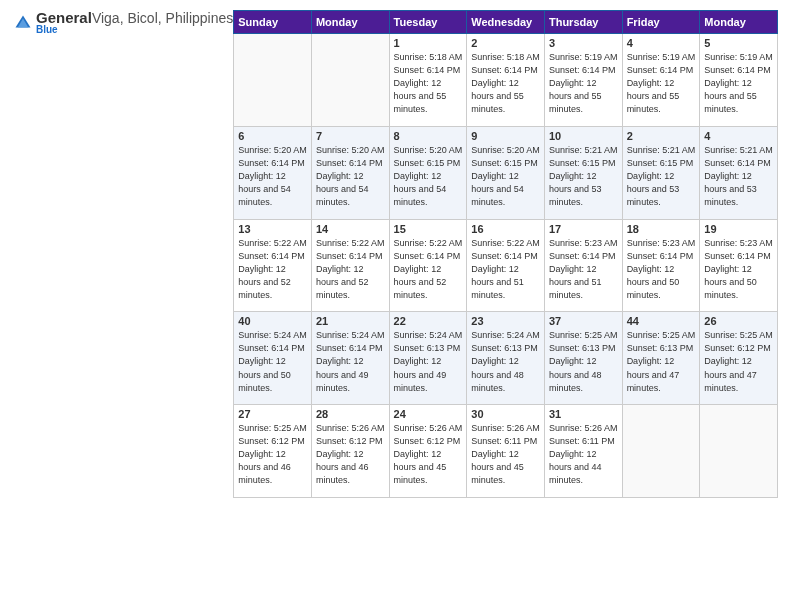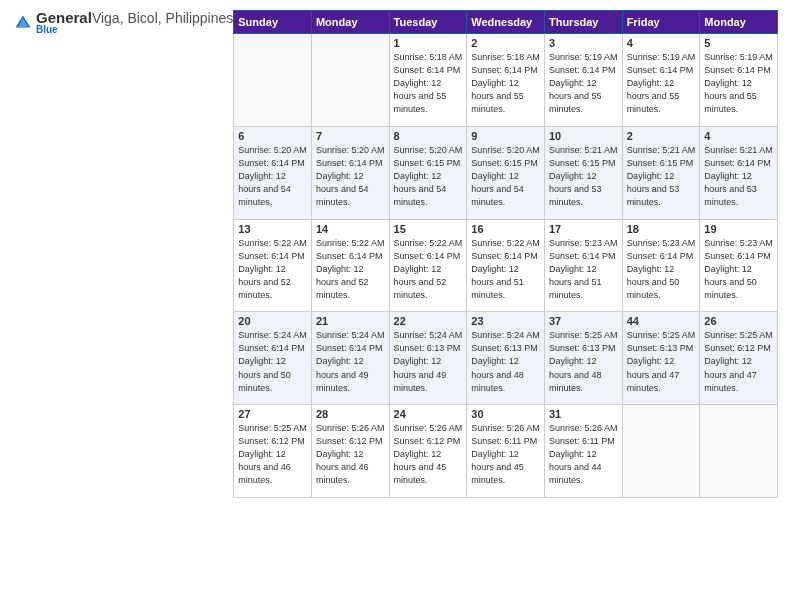--- a/index.html
+++ b/index.html
@@ -253,21 +253,21 @@
           </td>
           <td>
             <span class="day-number">19</span>
             <div class="day-info" style="white-space: pre-line;">Sunrise: 5:23 AM
 Sunset: 6:14 PM
 Daylight: 12 hours and 50 minutes.</div>
           </td>
         </tr>
         <tr class="row-shaded">
           <td>
-            <span class="day-number">20</span>
+            <span class="day-number">40</span>
             <div class="day-info" style="white-space: pre-line;">Sunrise: 5:24 AM
 Sunset: 6:14 PM
 Daylight: 12 hours and 50 minutes.</div>
           </td>
           <td>
             <span class="day-number">21</span>
             <div class="day-info" style="white-space: pre-line;">Sunrise: 5:24 AM
 Sunset: 6:14 PM
 Daylight: 12 hours and 49 minutes.</div>
           </td>

